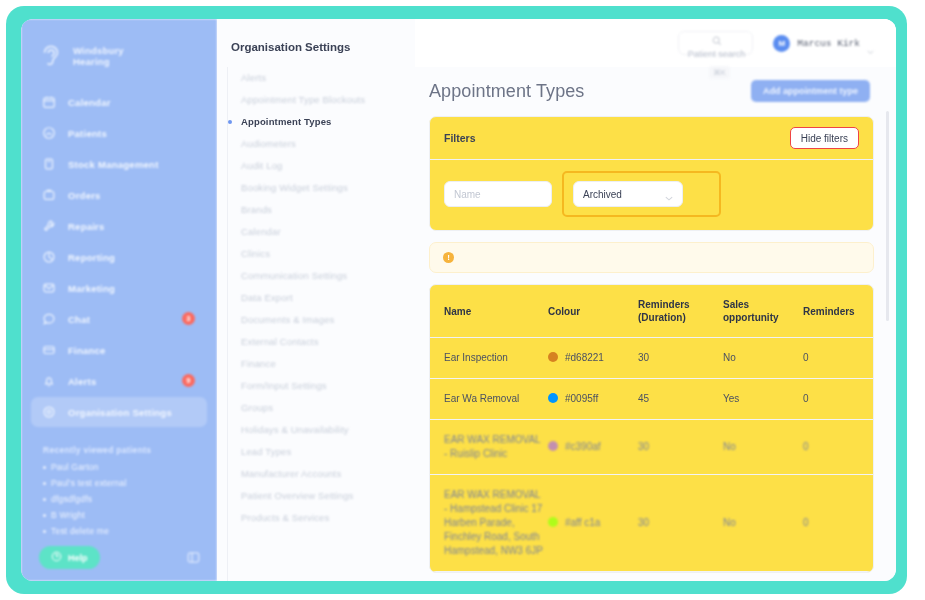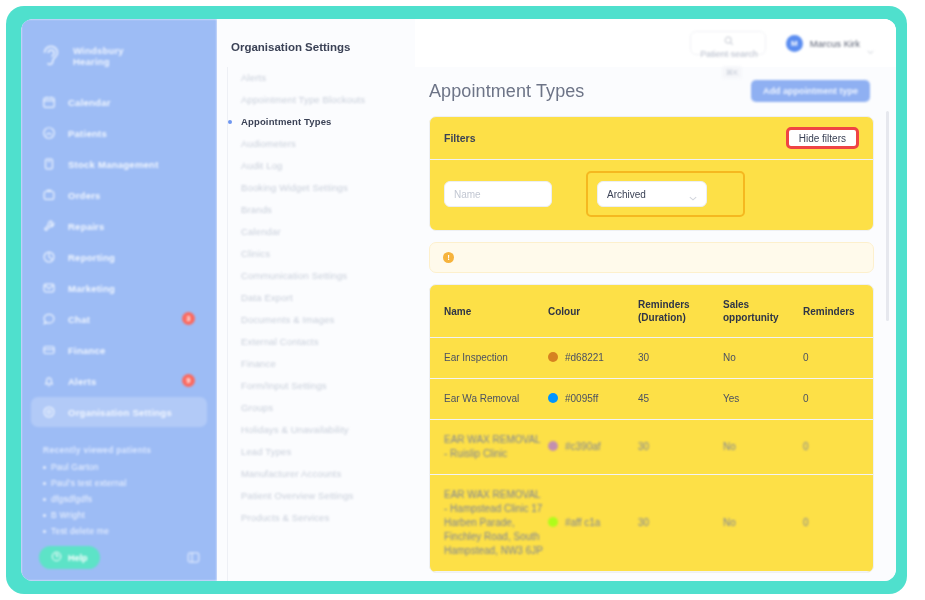--- a/index.html
+++ b/index.html
@@ -148,21 +148,21 @@
     font-size: 7.5px; color: #c3c8d4; background: #f6f7fa;
     border-radius: 3px; padding: 2px 4px; margin-left: 6px;
   }
   .user-chip { display: flex; align-items: center; gap: 7px; filter: blur(0.9px); }
   .avatar {
     width: 17px; height: 17px; border-radius: 50%;
     background: #5b8df0;
     display: flex; align-items: center; justify-content: center;
     color: #fff; font-size: 8px; font-weight: 700;
   }
-  .user-name { font-size: 9.5px; color: #5a6173; }
+  .user-name { font-size: 9.5px; color: #5a6173; font-family: Liberation Mono, monospace; }
   .caret { width: 7px; height: 5px; opacity: .5; }
 
   #content {
     flex: 1 1 auto; overflow: hidden; position: relative;
     padding: 13px 22px 0 14px;
   }
   #page-head {
     display: flex; align-items: center; justify-content: space-between;
     margin-bottom: 14px; padding-right: 4px;
   }
@@ -179,37 +179,37 @@
     background: #fde047; border: 1px solid #eef0f4; border-radius: 7px;
   }
   #filters-card { margin-bottom: 11px; }
   #filters-head {
     display: flex; align-items: center; justify-content: space-between;
     padding: 10px 14px; border-bottom: 1px solid #f0f1f5;
   }
   #filters-label { font-size: 10.5px; font-weight: 700; color: #3b4256; }
   #hide-filters {
     font-size: 10px; color: #3b4256; background: #fff;
-    border: 3px solid #ef4444; border-radius: 5px;
+    border: 1px solid #ef4444; border-radius: 5px;
     height: 22px; padding: 0 10px;
   }
   #filters-body { display: flex; align-items: center; gap: 10px; padding: 11px 14px 13px 14px; }
   #name-input {
     width: 108px; height: 26px;
     border: 1px solid #eceef3; border-radius: 6px;
     background: #fff; padding: 0 9px;
     font-size: 10px; color: #3b4256;
     font-family: "Liberation Sans", sans-serif;
   }
   #name-input::placeholder { color: #c2c7d2; }
   #archived-wrap {
     position: relative;
     border: 2px solid #f5b820; border-radius: 5px;
     padding: 8px 36px 8px 9px;
-    margin-left: 24px;
+    margin-left: 0;
   }
   #archived-select {
     display: flex; align-items: center; justify-content: space-between;
     gap: 26px; width: 110px; height: 26px;
     border: 1px solid #eceef3; border-radius: 6px;
     background: #fff; padding: 0 9px;
     font-size: 10px; color: #3b4256;
   }
   .sel-caret { width: 8px; height: 5px; opacity: .45; }
 

